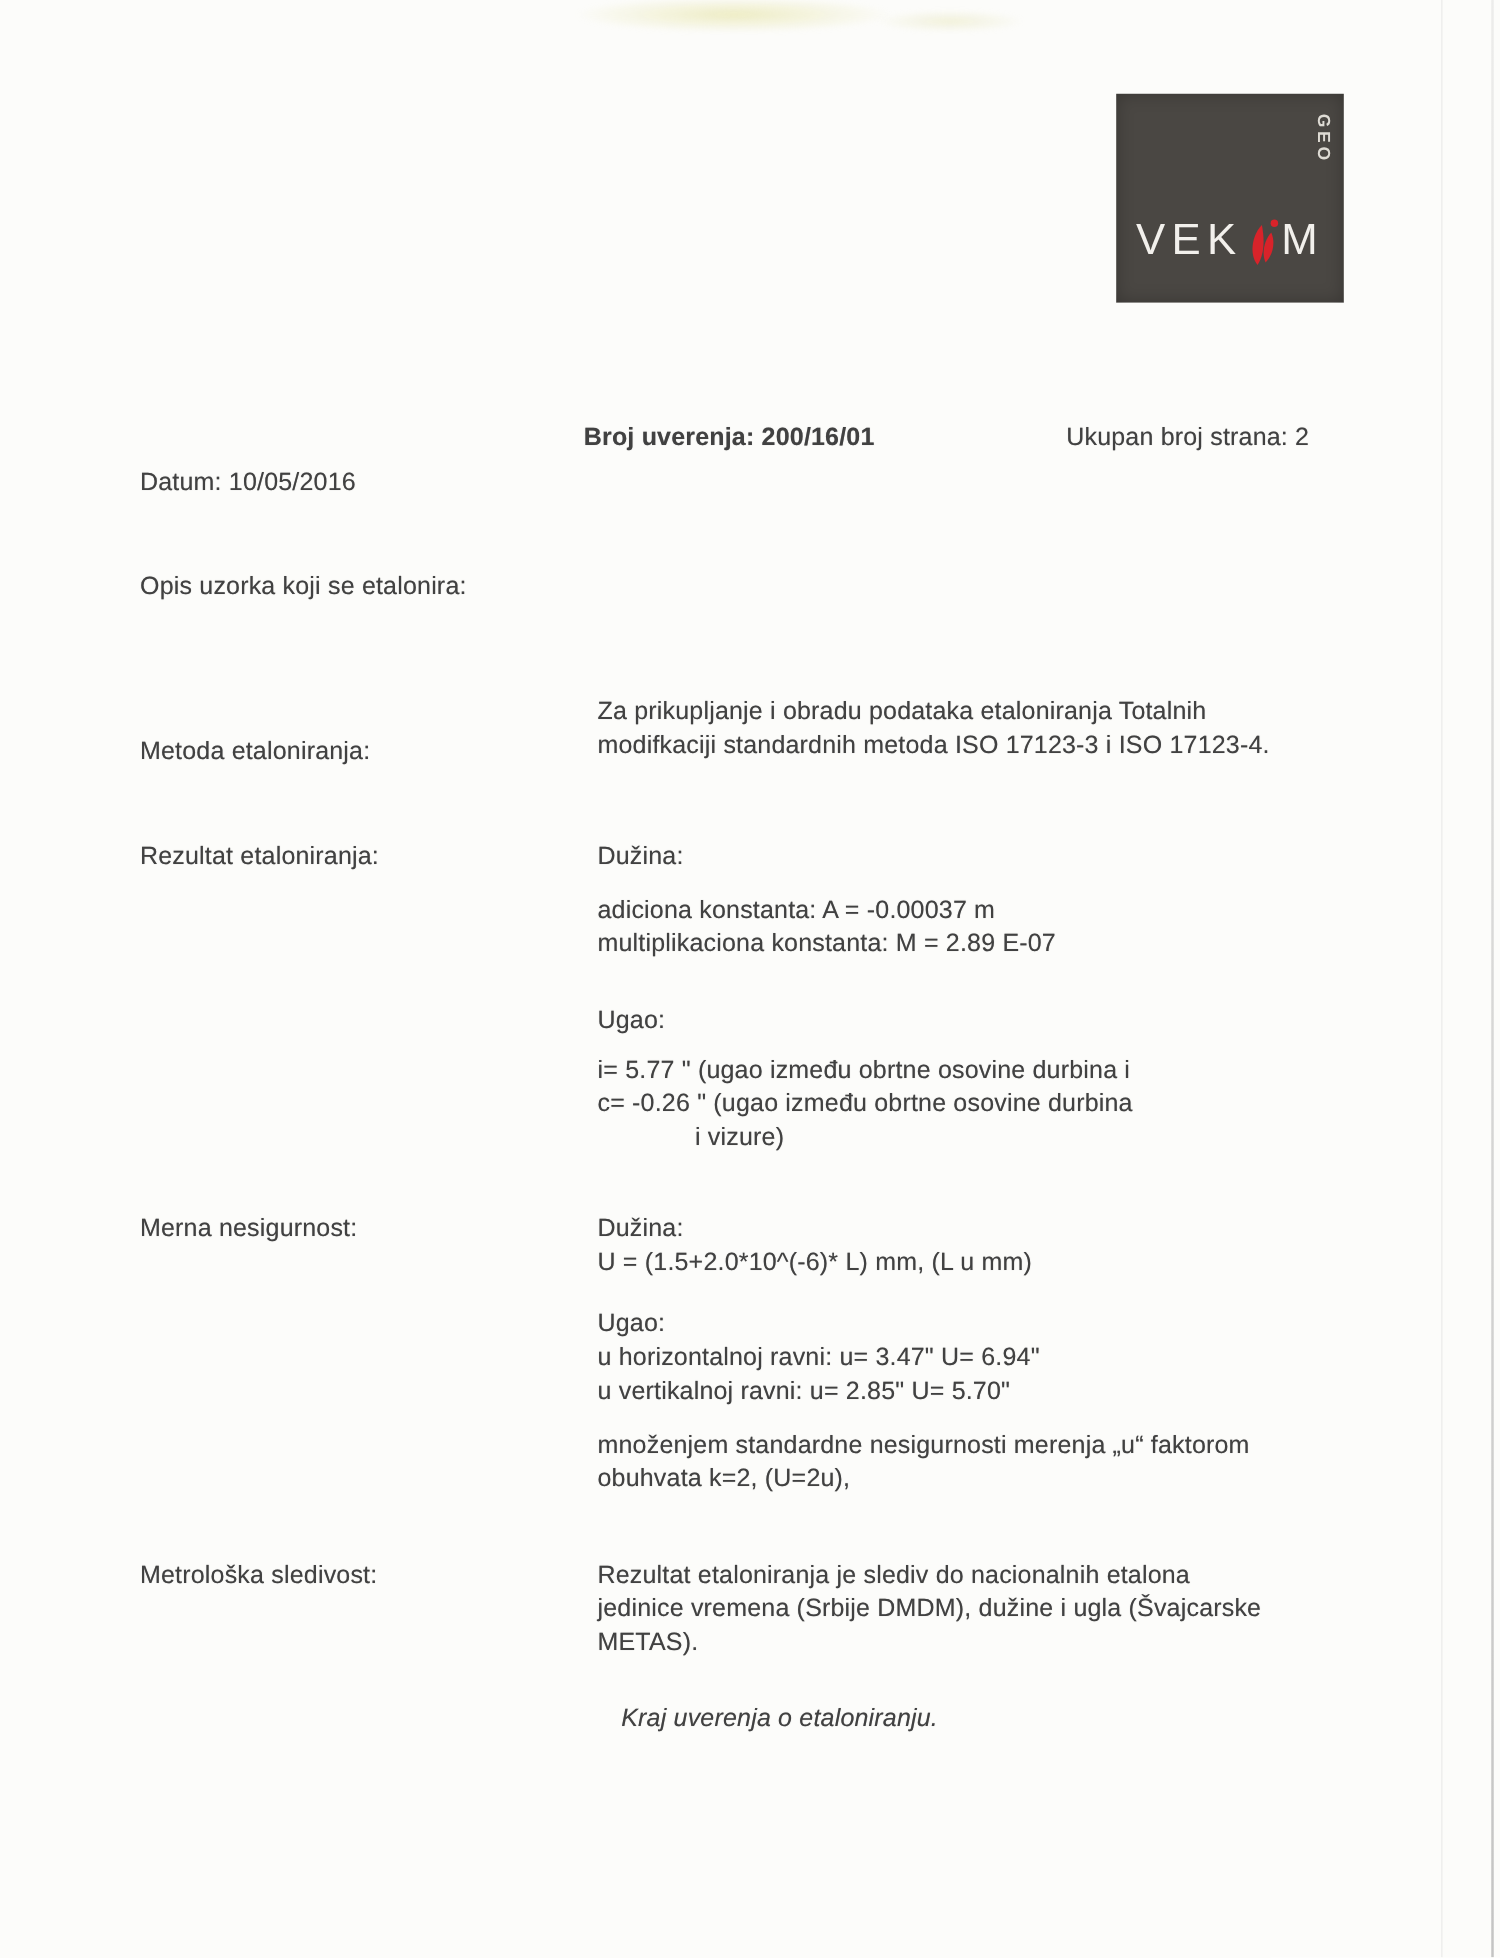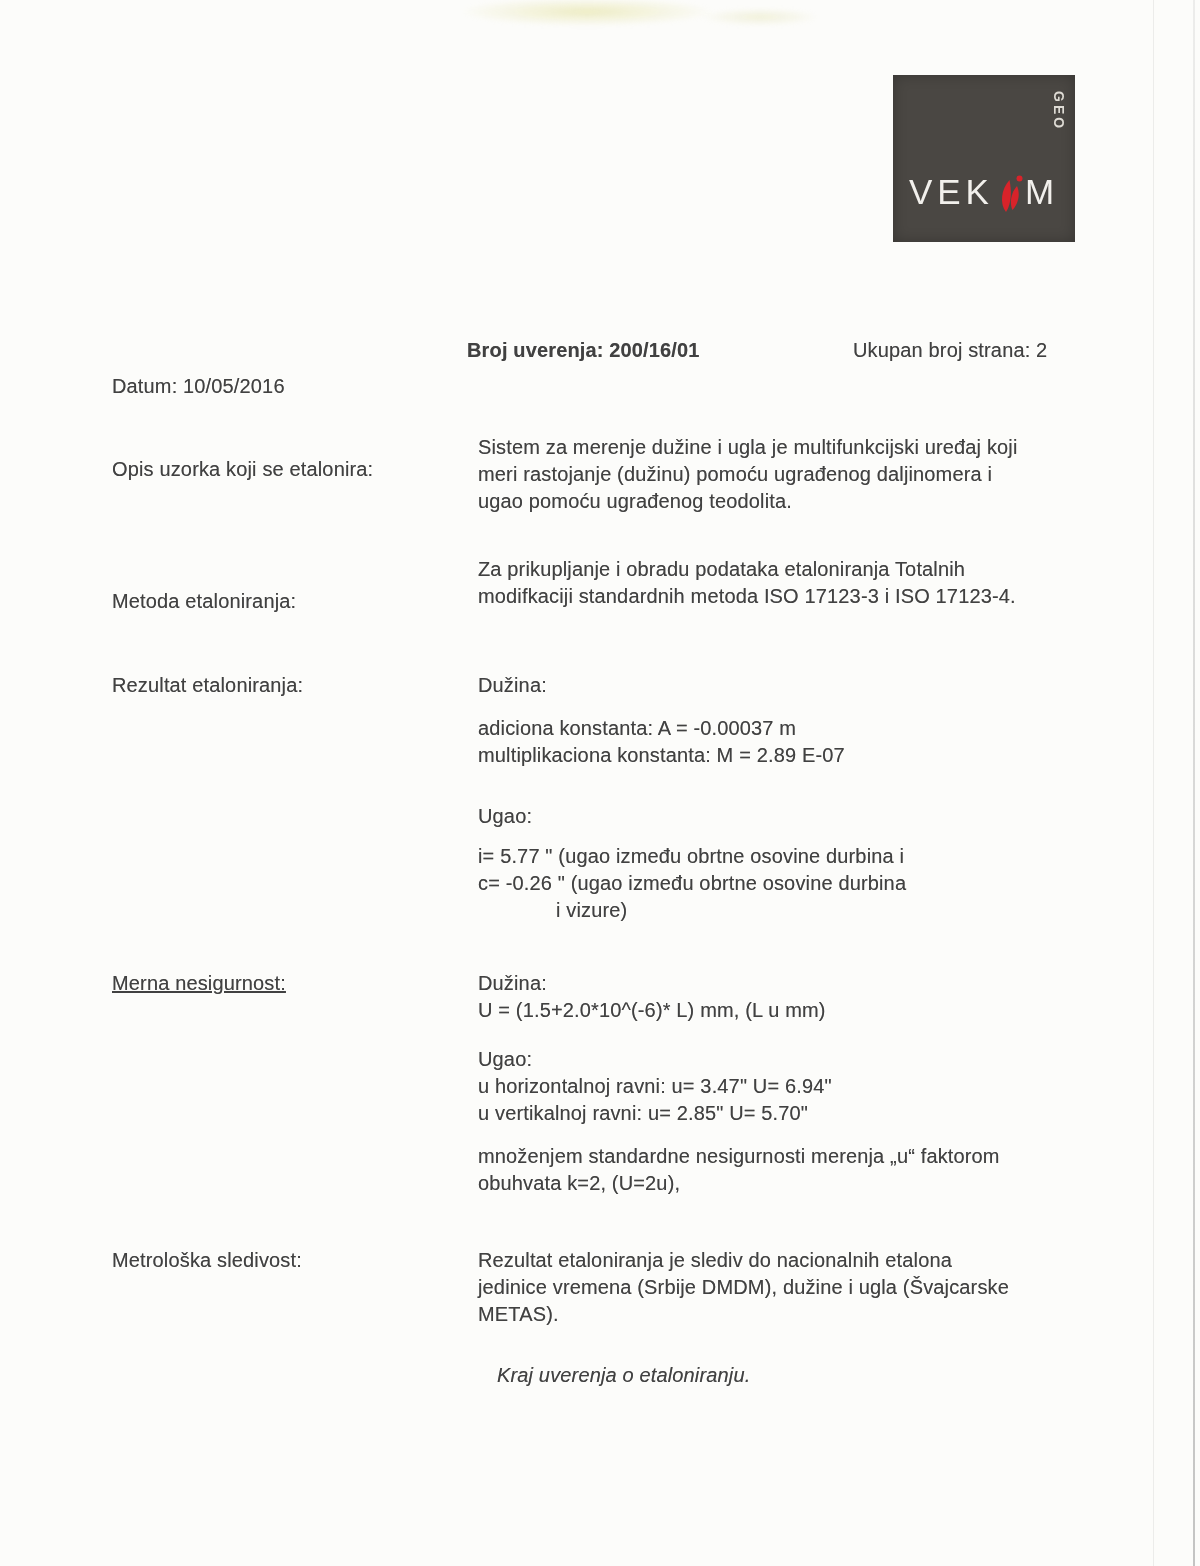--- a/index.html
+++ b/index.html
@@ -108,46 +108,41 @@
       </svg>
       <span>M</span>
     </div>
   </div>
 
   <div class="txt" style="left:112px; top:357px;margin-top:16px;">Datum: 10/05/2016</div>
   <div class="txt bold" style="left:467px; top:337px;">Broj uverenja: 200/16/01</div>
   <div class="txt" style="left:853px; top:337px;">Ukupan broj strana: 2</div>
 
   <div class="txt" style="left:112px; top:456px;">Opis uzorka koji se etalonira:</div>
-  <div class="txt" style="left:478px; top:434px;">
-    <div>Sistem za merenje dužine i ugla je multifunkcijski uređaj koji</div>
-    <div>meri rastojanje (dužinu) pomoću ugrađenog daljinomera i</div>
-    <div>ugao pomoću ugrađenog teodolita.</div>
-  </div>
 
   <div class="txt" style="left:112px; top:588px;">Metoda etaloniranja:</div>
   <div class="txt" style="left:478px; top:556px;">
     <div>Za prikupljanje i obradu podataka etaloniranja Totalnih</div>
     <div>modifkaciji standardnih metoda ISO 17123-3 i ISO 17123-4.</div>
   </div>
 
   <div class="txt" style="left:112px; top:672px;">Rezultat etaloniranja:</div>
   <div class="txt" style="left:478px; top:672px;">Dužina:</div>
   <div class="txt" style="left:478px; top:715px;">
     <div>adiciona konstanta: A = -0.00037 m</div>
     <div>multiplikaciona konstanta: M = 2.89 E-07</div>
   </div>
   <div class="txt" style="left:478px; top:803px;">Ugao:</div>
   <div class="txt" style="left:478px; top:843px;">
     <div>i= 5.77 " (ugao između obrtne osovine durbina i</div>
     <div>c= -0.26 " (ugao između obrtne osovine durbina</div>
     <div class="indent">i vizure)</div>
   </div>
 
-  <div class="txt" style="left:112px; top:970px;text-decoration:underline;">Merna nesigurnost:</div>
+  <div class="txt" style="left:112px; top:970px;">Merna nesigurnost:</div>
   <div class="txt" style="left:478px; top:970px;">
     <div>Dužina:</div>
     <div>U = (1.5+2.0*10^(-6)* L) mm, (L u mm)</div>
   </div>
   <div class="txt" style="left:478px; top:1046px;">
     <div>Ugao:</div>
     <div>u horizontalnoj ravni: u= 3.47" U= 6.94"</div>
     <div>u vertikalnoj ravni: u= 2.85" U= 5.70"</div>
   </div>
   <div class="txt" style="left:478px; top:1143px;">

